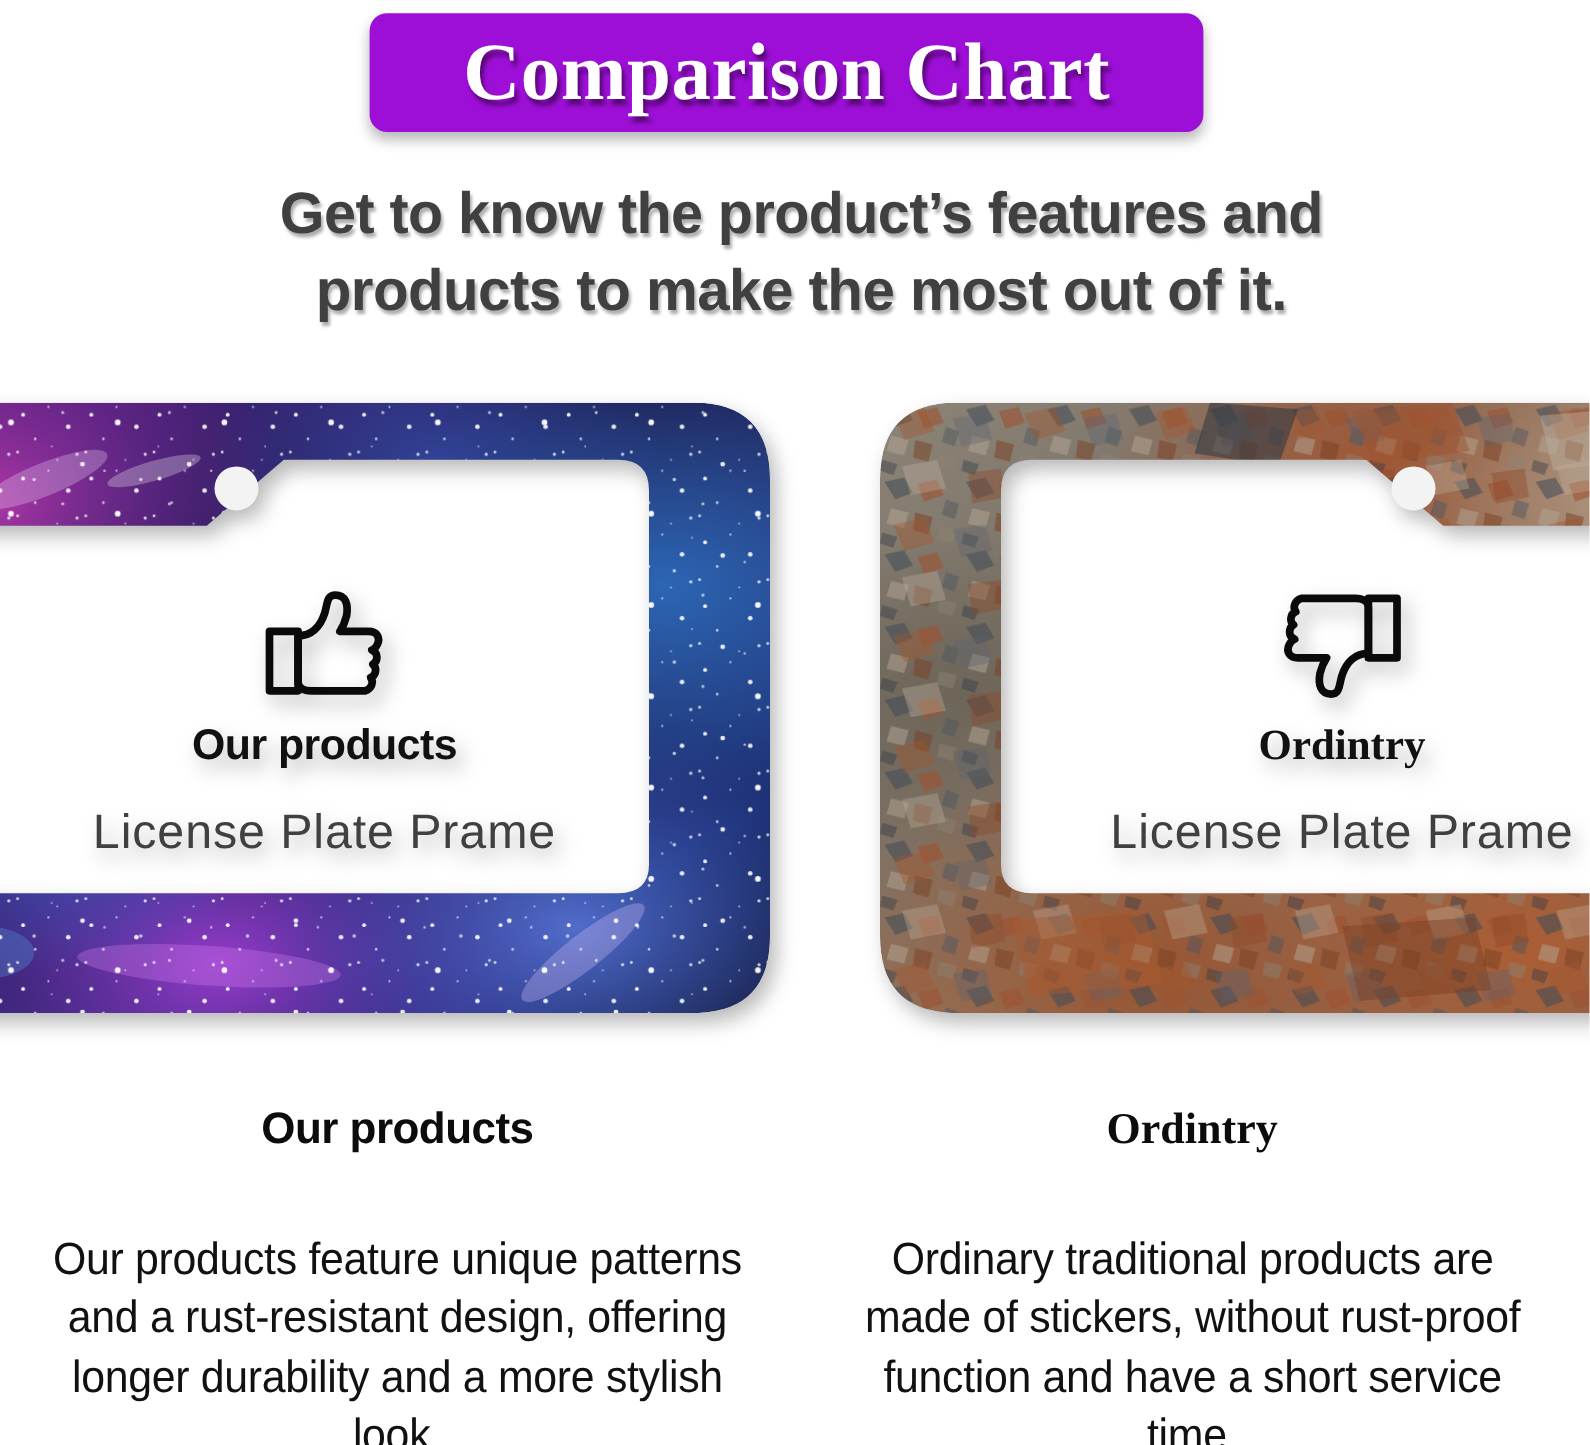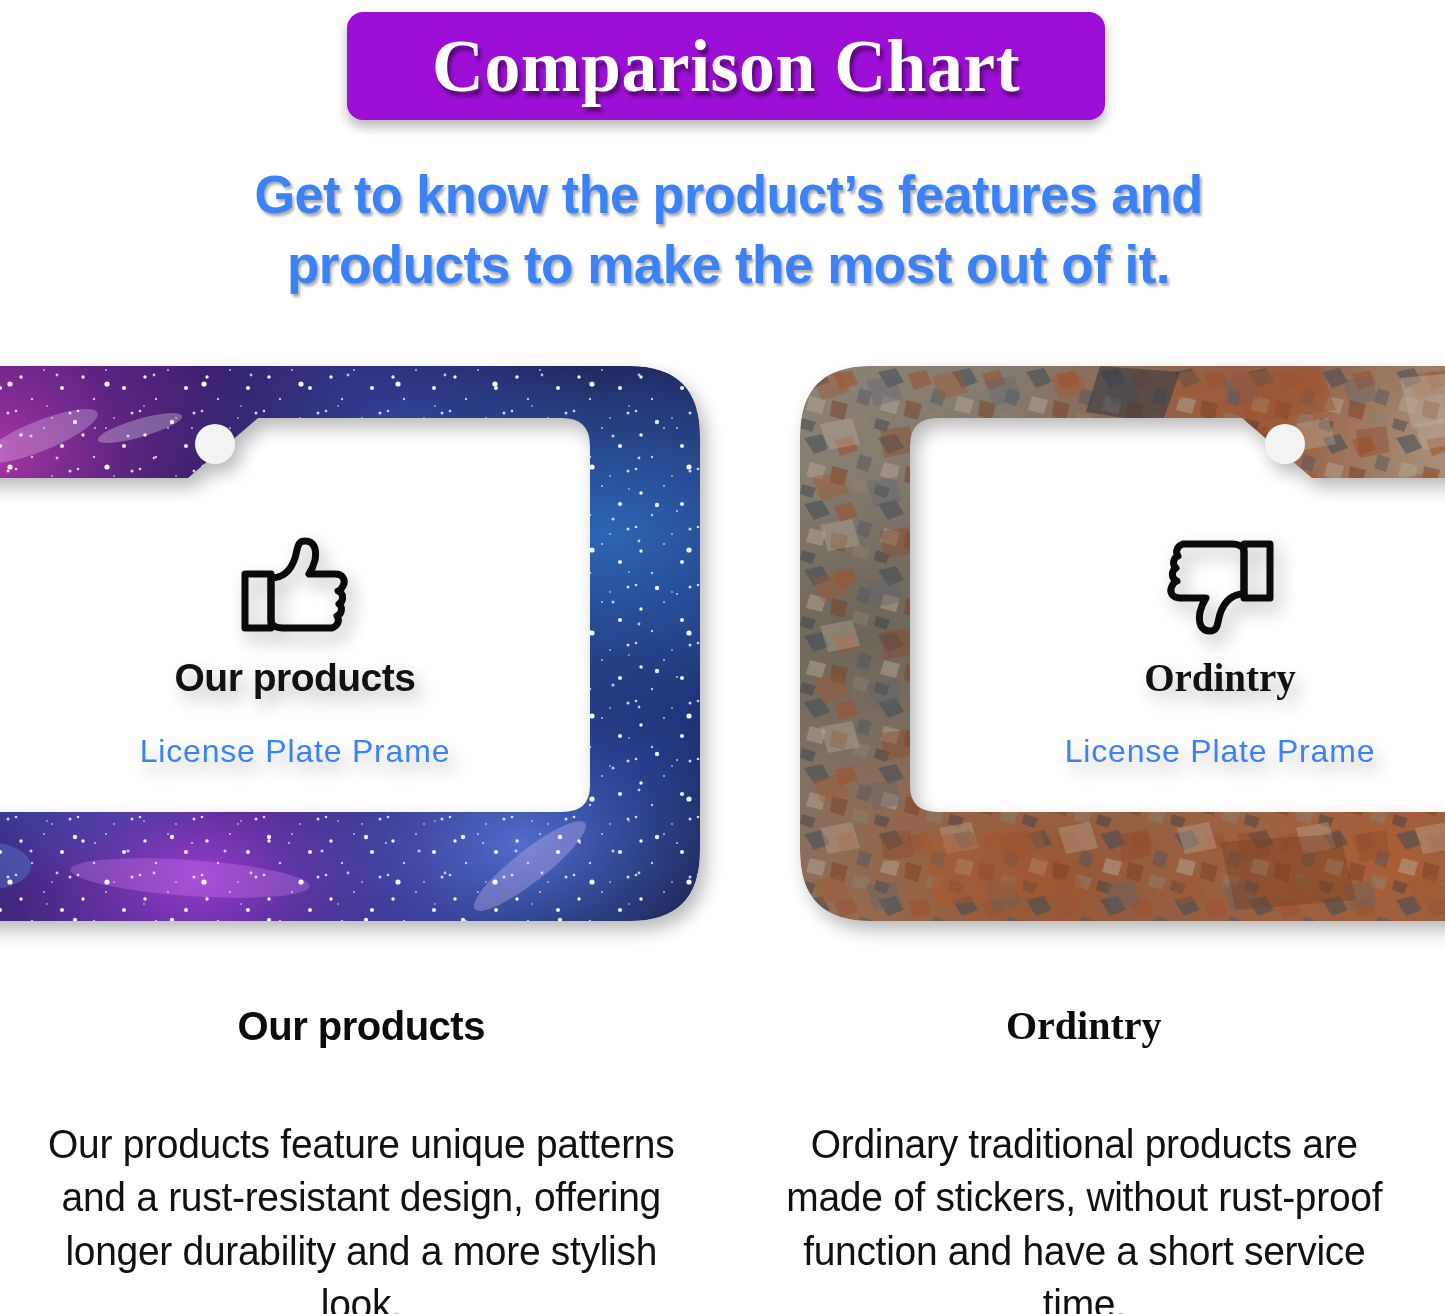--- a/index.html
+++ b/index.html
@@ -15,21 +15,21 @@
   .page {
     position: relative;
     width: 1445px;
     height: 1314px;
     background: #ffffff;
   }
 
   
   .title-banner {
     position: absolute;
-    left: 347px;
+    left: 336px;
     top: 12px;
     width: 758px;
     height: 108px;
     background: #9D0FD6;
     border-radius: 16px;
     display: flex;
     align-items: center;
     justify-content: center;
     box-shadow: 0 7px 12px rgba(0,0,0,0.28);
   }
@@ -49,21 +49,21 @@
   .subtitle {
     position: absolute;
     left: 0;
     top: 160px;
     width: 1445px;
     text-align: center;
     font-family: "Liberation Sans", sans-serif;
     font-weight: bold;
     font-size: 53px;
     line-height: 1.33;
-    color: #3b82f6;
+    color: #404040;
     letter-spacing: -0.5px;
     text-shadow: 2px 3px 3px rgba(0,0,0,0.33);
     padding-left: 12px;
   }
   .subtitle span { display: block; }
   .subtitle .l1 { transform: scaleX(0.985); }
 
   
   .frames-row {
     position: absolute;
@@ -111,23 +111,23 @@
     letter-spacing: -0.5px;
   }
   .brand-label.theirs {
     font-family: "Liberation Serif", serif;
     font-weight: bold;
   }
 
   .plate-label {
     font-family: "Liberation Sans", sans-serif;
     font-weight: 300;
-    font-size: 32px;
+    font-size: 44px;
     line-height: 1;
-    color: #3b82f6;
+    color: #404040;
     letter-spacing: 0.8px;
     white-space: nowrap;
   }
 
   
   .desc-row {
     position: absolute;
     left: 0;
     top: 992px;
     width: 1445px;

